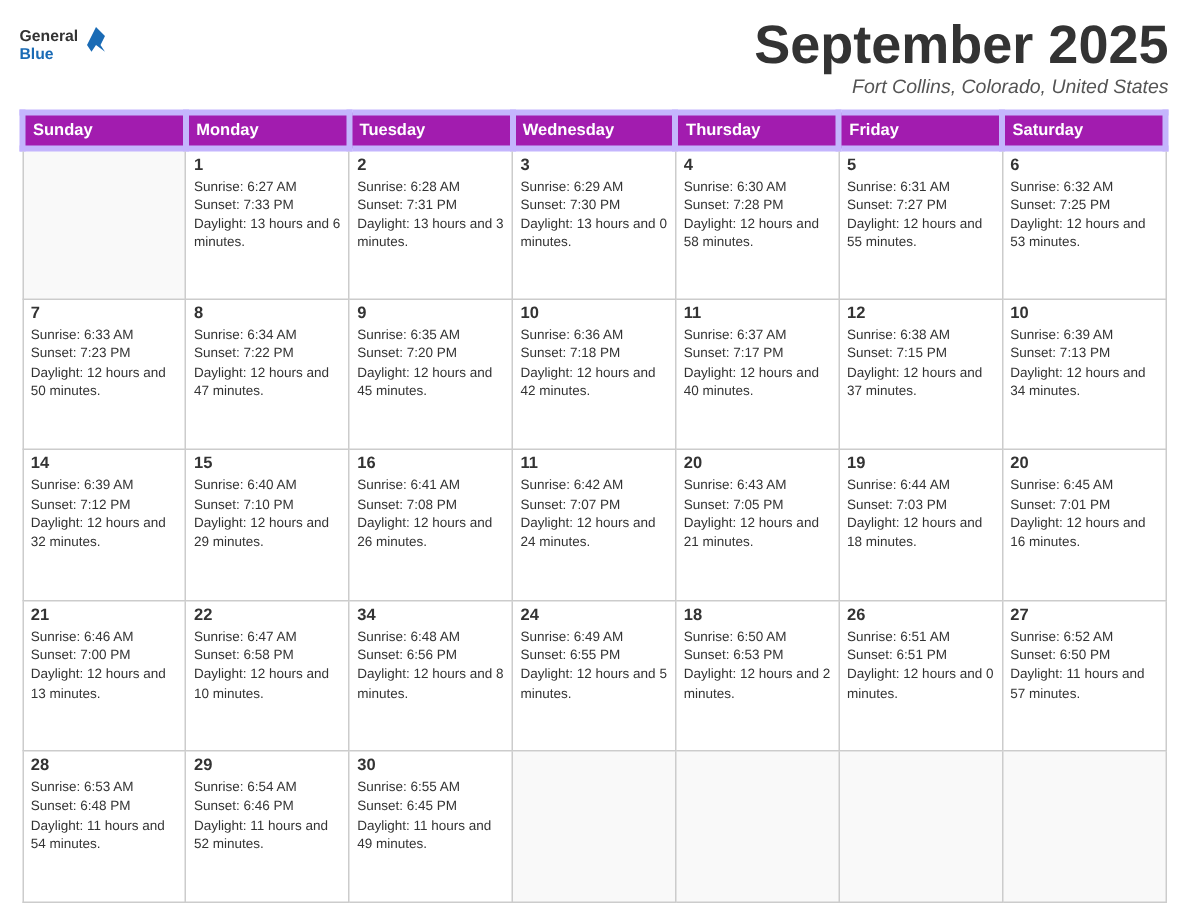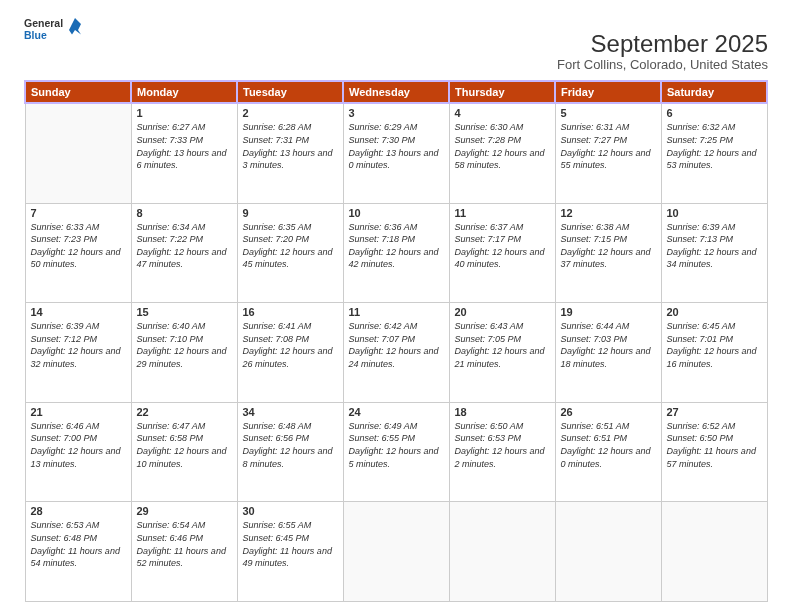--- a/index.html
+++ b/index.html
@@ -6,84 +6,83 @@
     body {
       width: 792px;
       height: 612px;
       font-family: Arial, sans-serif;
       background: #fff;
       overflow: hidden;
     }
     .page {
       width: 792px;
       height: 612px;
-      padding: 10px 24px;
+      padding: 10px 13px;
       display: flex;
       flex-direction: column;
     }
     .header {
       display: flex;
       justify-content: space-between;
       align-items: flex-start;
       margin-bottom: 8px;
     }
     .logo {
       display: flex;
       align-items: center;
       gap: 4px;
     }
     .title-block {
       text-align: right;
     }
     .month-title {
-      font-size: 24px;
-      font-weight: normal;
+      font-size: 36px;
+      font-weight: bold;
       color: #333;
       line-height: 1.1;
-      margin-top: 21px;
     }
     .location {
       font-size: 13px;
       color: #555;
+      font-style: italic;
     }
     .calendar {
       flex: 1;
       border: 1px solid #ccc;
       border-collapse: collapse;
       width: 100%;
       table-layout: fixed;
     }
     .calendar th {
-      background-color: #c2410c;
+      background-color: #a21caf;
       color: #fff;
       font-size: 11px;
       font-weight: bold;
       padding: 4px 5px;
-      border: 2px solid #c4b5fd;
+      border: 4px solid #c4b5fd;
       text-align: left;
     }
     .calendar td {
       border: 1px solid #ccc;
       vertical-align: top;
       padding: 3px 5px;
       font-size: 9.5px;
       color: #333;
       height: 80px;
     }
     .day-number {
       font-size: 11px;
       font-weight: bold;
       color: #333;
       margin-bottom: 2px;
     }
     .day-info {
       font-size: 9px;
       color: #333;
       line-height: 1.4;
-      font-style: italic;
     }
     .empty-cell {
       background: #f9f9f9;
     }
   </style>
 </head>
 <body>
 
 <div class="page">
   <div class="header">

